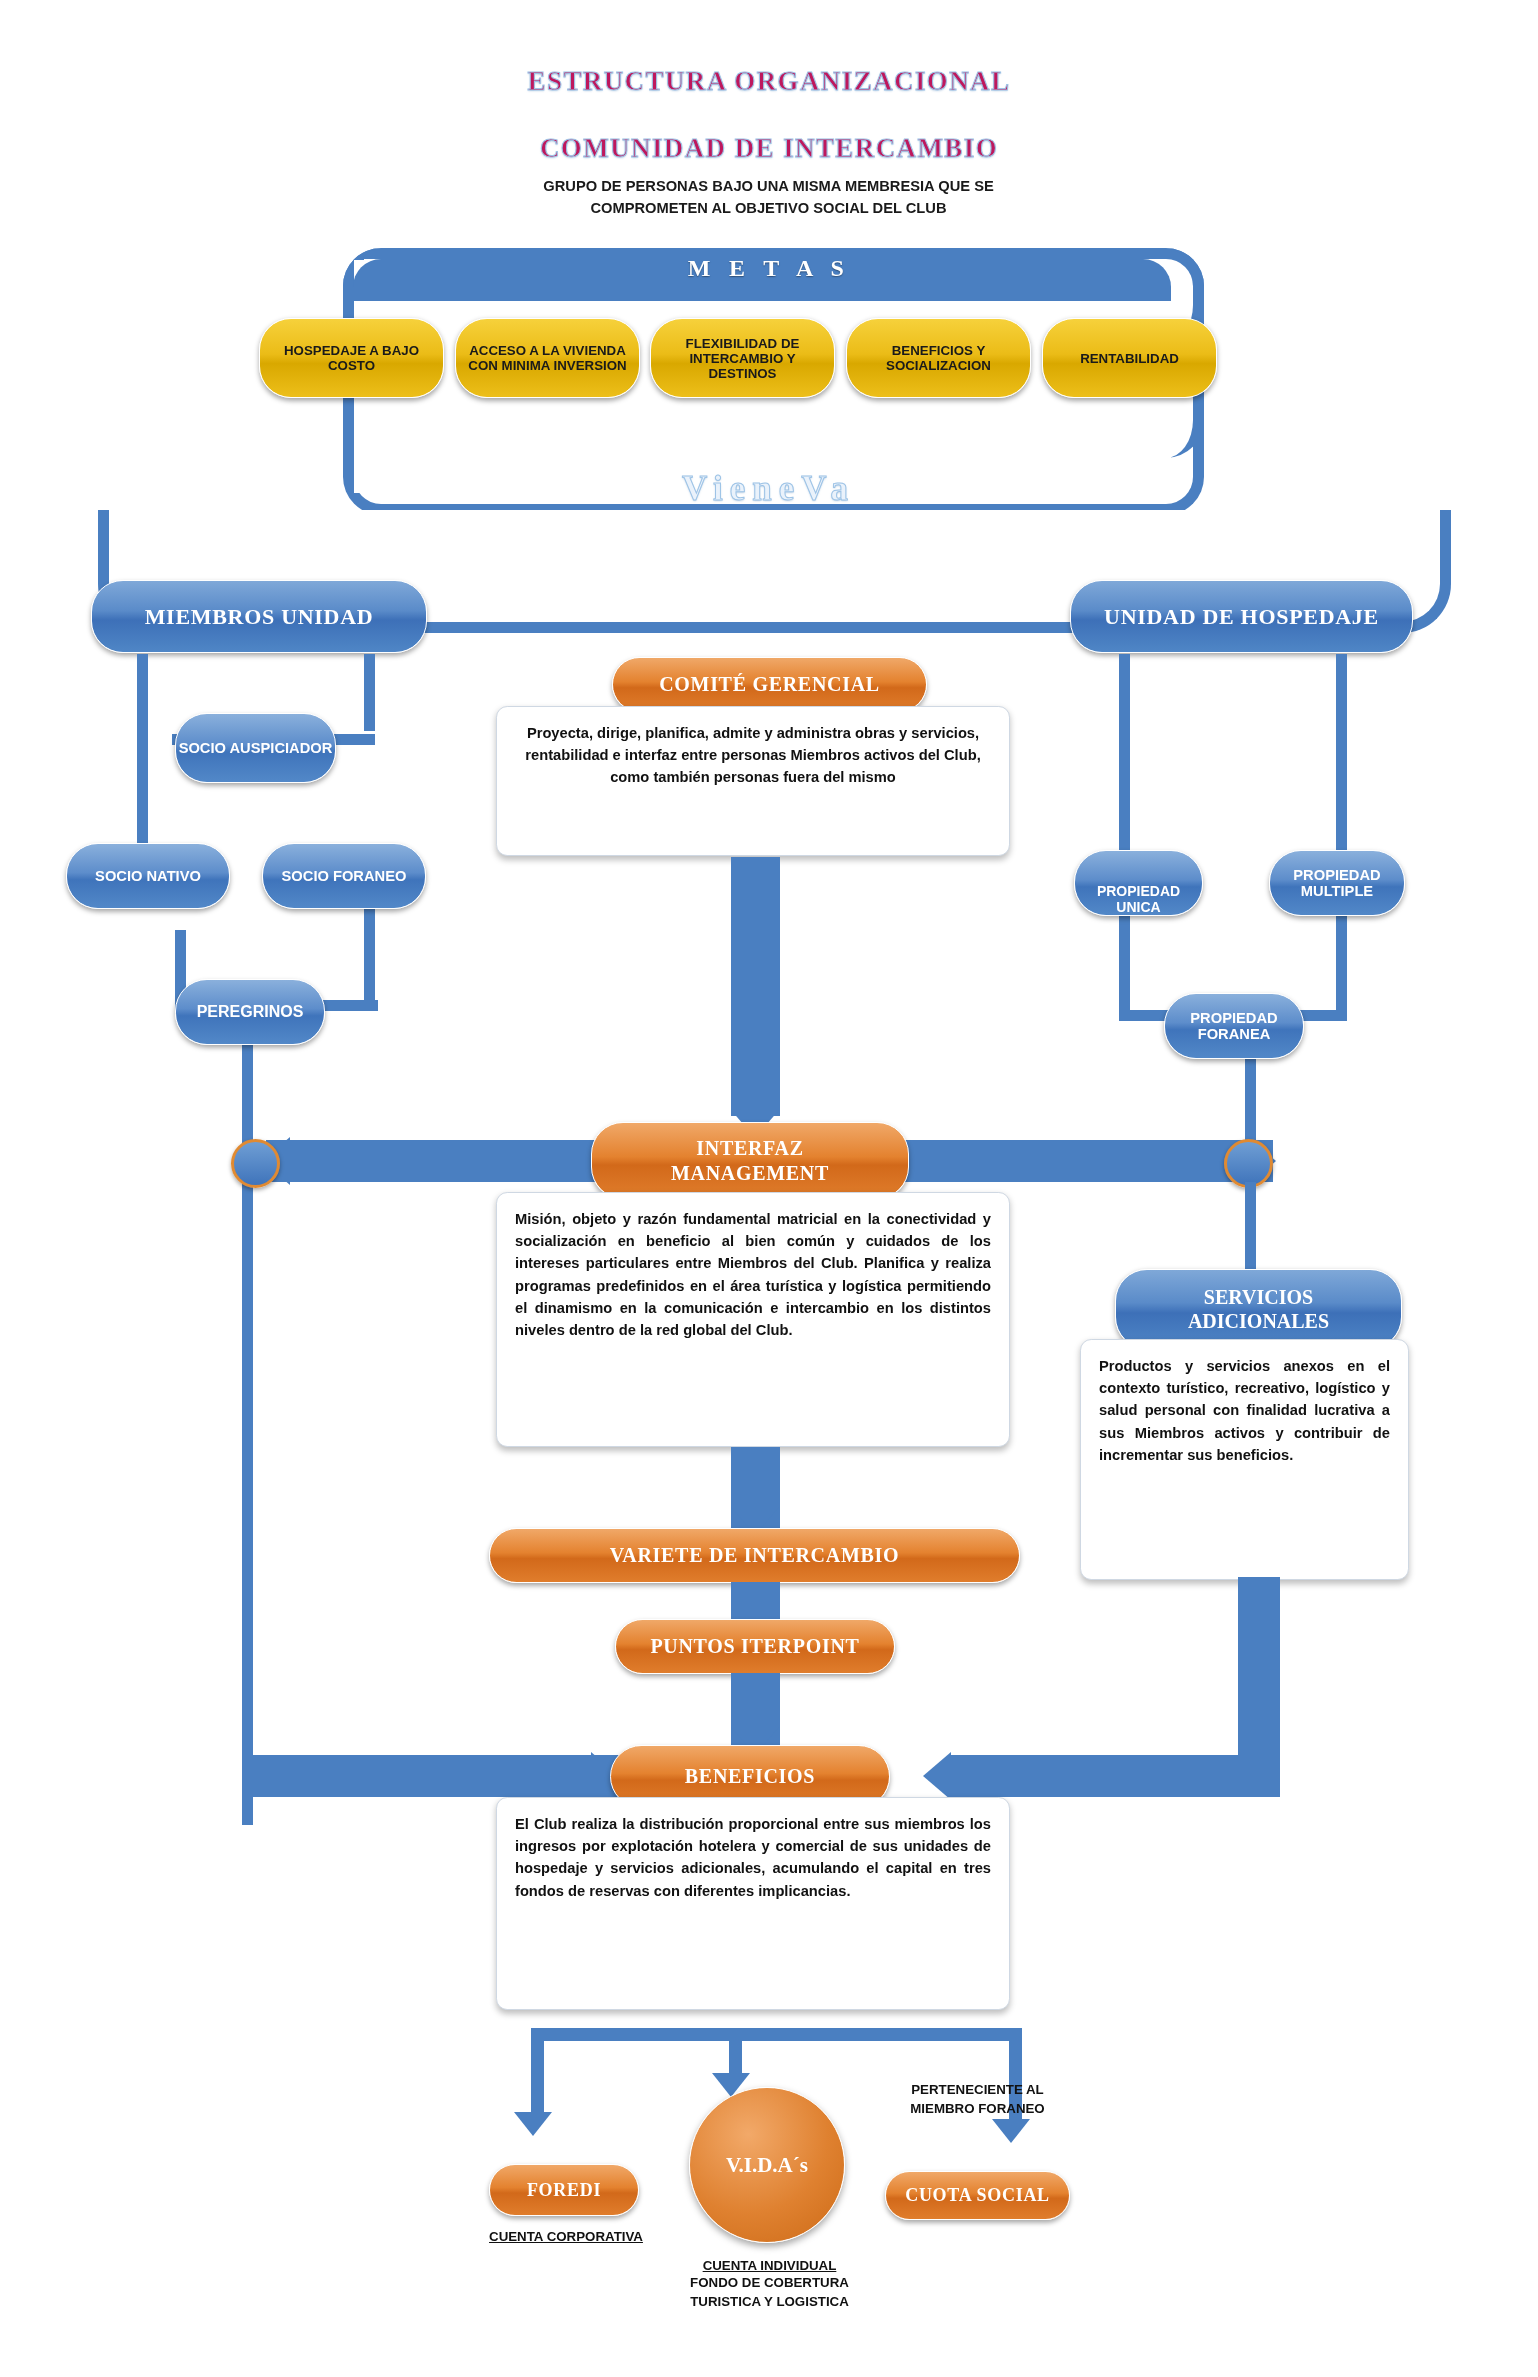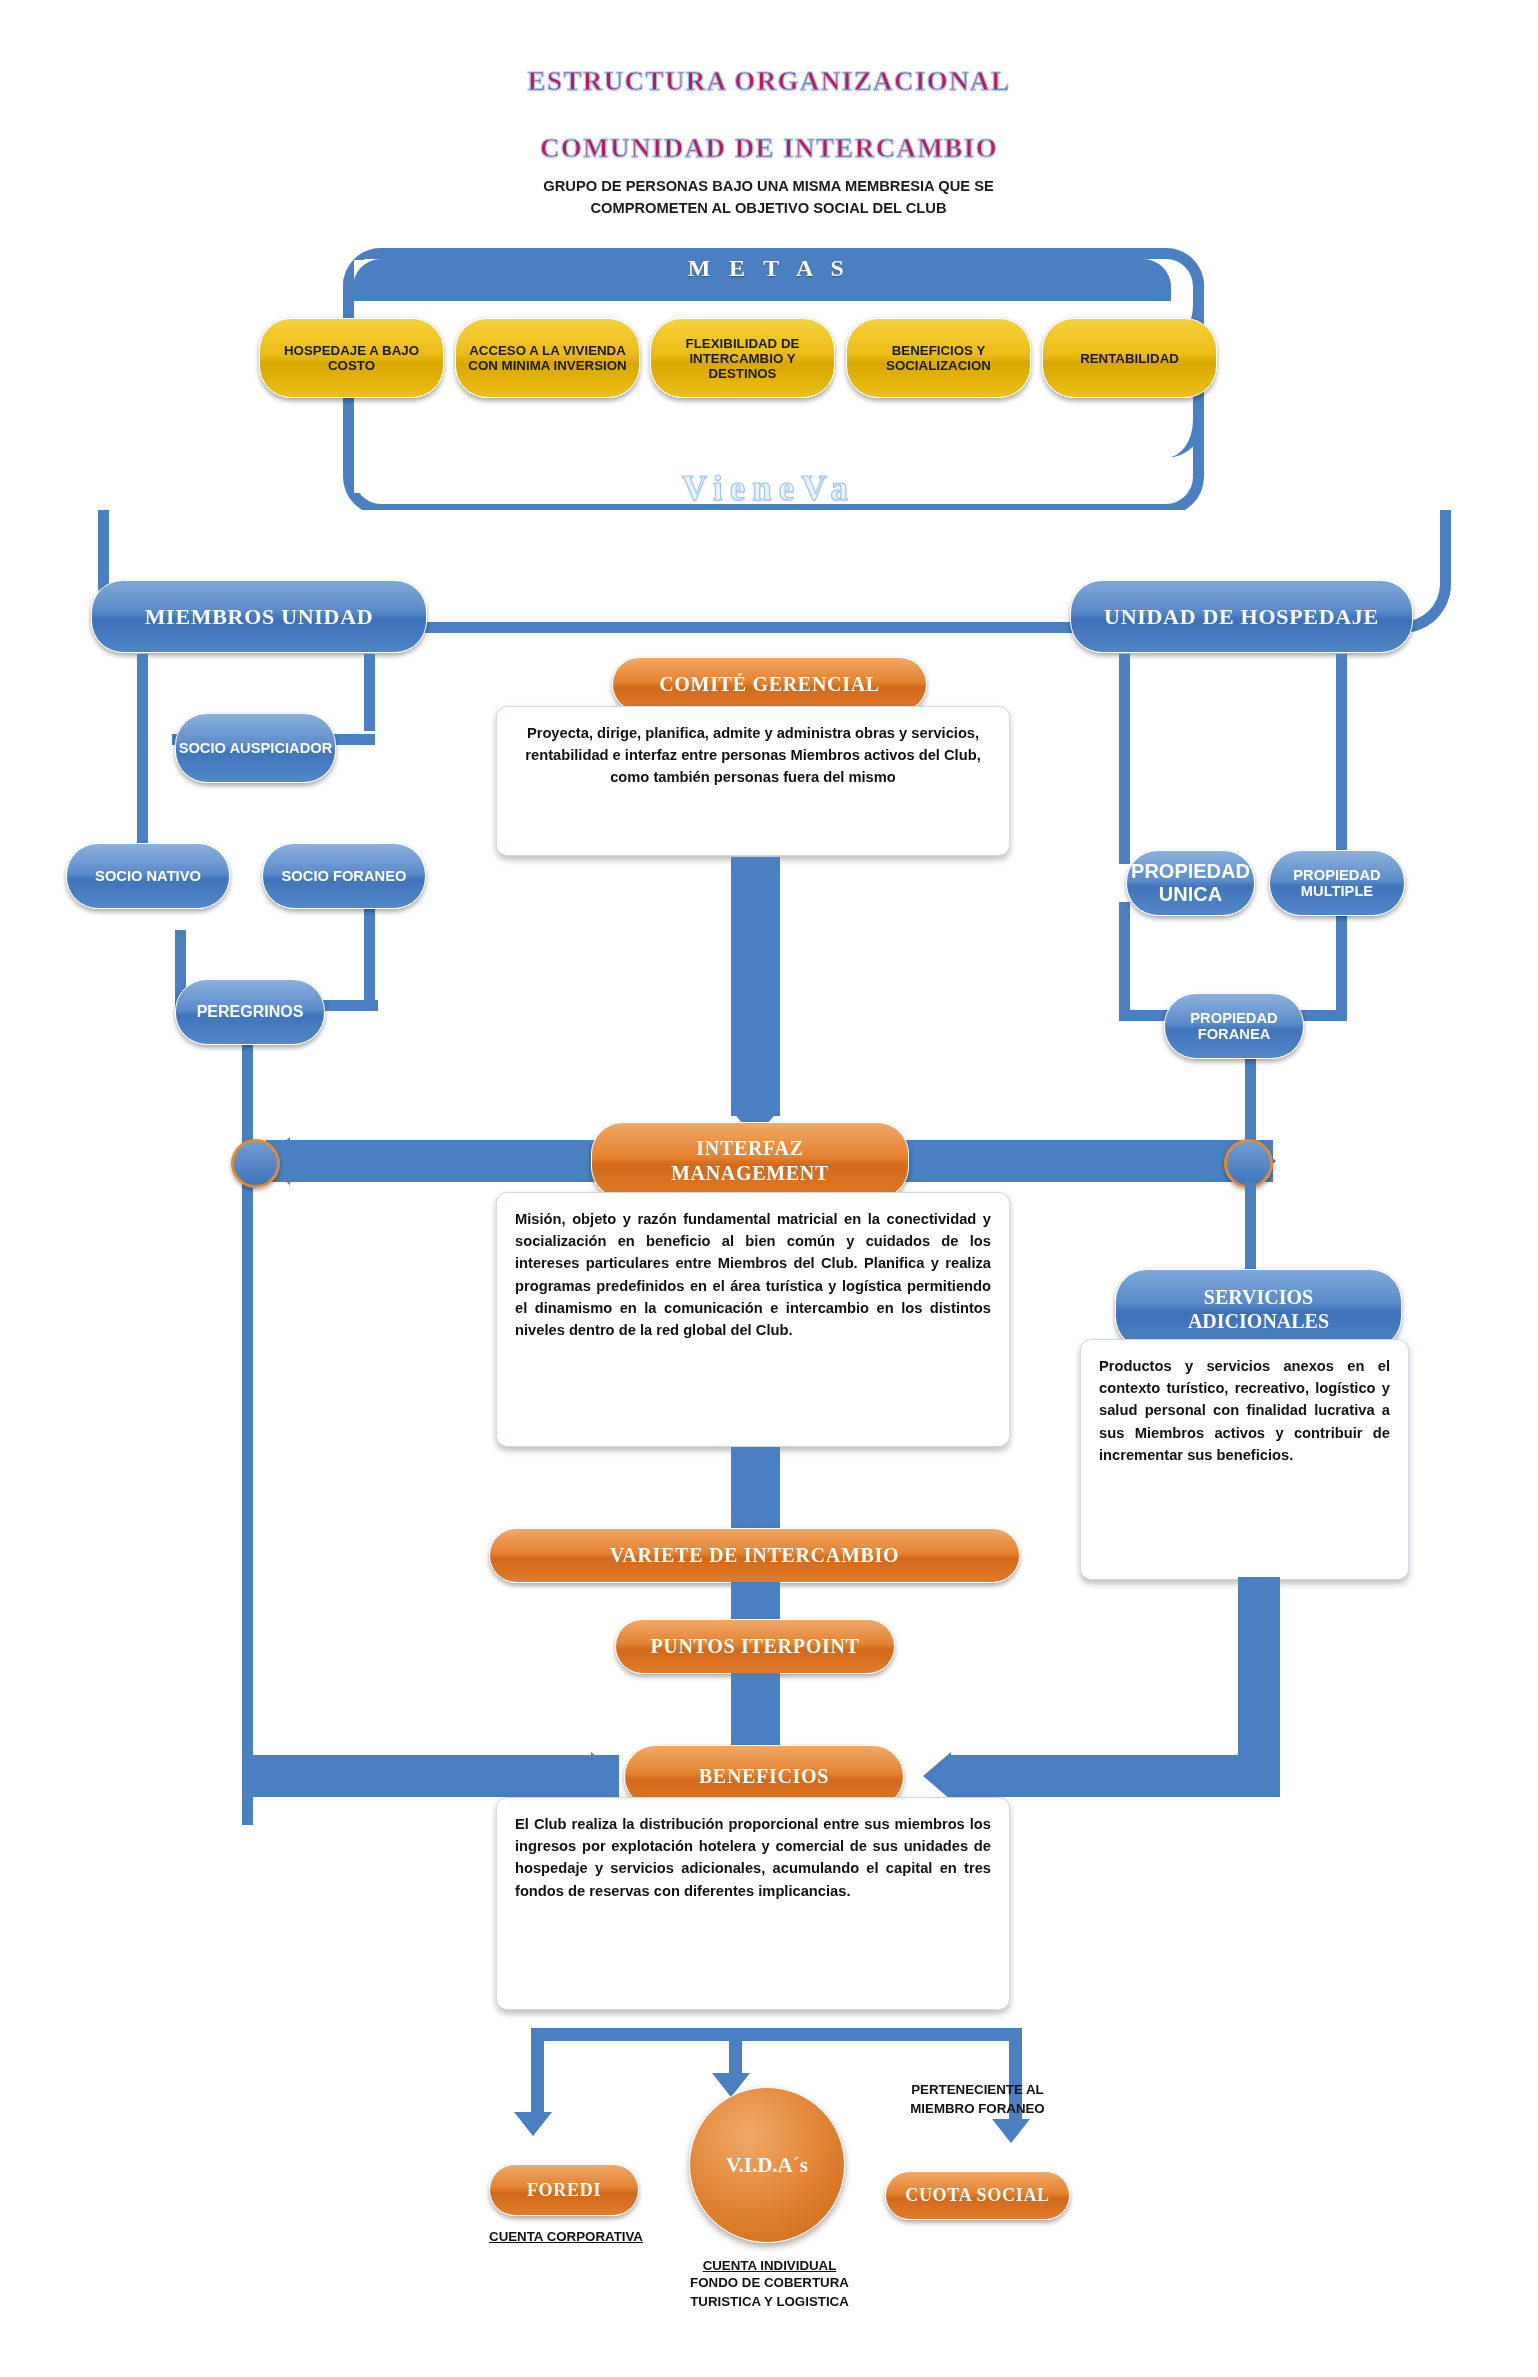--- a/index.html
+++ b/index.html
@@ -168,21 +168,21 @@
     <span>PEREGRINOS</span>
   </div>
 
   <div class="conn" style="left:1119px;top:654px;width:11.2px;height:210px;"></div>
   <div class="conn" style="left:1336px;top:654px;width:11.2px;height:210px;"></div>
   <div class="conn" style="left:1119px;top:902px;width:11.2px;height:119px;"></div>
   <div class="conn" style="left:1336px;top:902px;width:11.2px;height:119px;"></div>
   <div class="conn" style="left:1119px;top:1010px;width:228px;height:11.2px;"></div>
   <div class="conn" style="left:1245px;top:1021px;width:11.2px;height:140px;"></div>
 
-  <div class="node pill blue-small" style="left:1126px;top:850px;width:129px;height:66px;font-size:20px;">
+  <div class="node pill blue-small" style="left:1074px;top:850px;width:129px;height:66px;font-size:14px;align-items:flex-end;">
     <span>PROPIEDAD UNICA</span>
   </div>
   <div class="node pill blue-small" style="left:1269px;top:850px;width:136px;height:66px;font-size:14.7px;">
     <span>PROPIEDAD MULTIPLE</span>
   </div>
   <div class="node pill blue-small" style="left:1164px;top:993px;width:140px;height:66px;font-size:14.7px;">
     <span>PROPIEDAD FORANEA</span>
   </div>
 
   <div class="node pill orange" style="left:612px;top:657px;width:315px;height:55px;font-family:'Liberation Serif',serif;font-size:20px;letter-spacing:0.7px;">
@@ -232,21 +232,21 @@
   <div class="node pill orange" style="left:615px;top:1619px;width:280px;height:55px;font-family:'Liberation Serif',serif;font-size:20px;letter-spacing:0.7px;">
     <span>PUNTOS ITERPOINT</span>
   </div>
 
   <div class="conn" style="left:731px;top:1673px;width:49px;height:73px;"></div>
   <div class="arrowdown" style="left:731px;top:1727px;"></div>
 
   <div class="conn" style="left:248px;top:1755px;width:371px;height:42px;"></div>
   <div class="arrowright" style="left:591px;top:1752px;"></div>
 
-  <div class="node pill orange" style="left:624px;top:1745px;width:280px;height:63px;font-family:'Liberation Serif',serif;font-size:20px;letter-spacing:0.7px;">
+  <div class="node pill orange" style="left:610px;top:1745px;width:280px;height:63px;font-family:'Liberation Serif',serif;font-size:20px;letter-spacing:0.7px;">
     <span>BENEFICIOS</span>
   </div>
   <div class="card" style="left:496px;top:1797px;width:514px;height:213px;">
     <span>El Club realiza la distribución proporcional entre sus miembros los ingresos por explotación hotelera y comercial de sus unidades de hospedaje y servicios adicionales, acumulando el capital en tres fondos de reservas con diferentes implicancias.</span>
   </div>
 
   <div class="conn" style="left:531px;top:2028px;width:489px;height:12.6px;"></div>
   <div class="conn" style="left:531px;top:2028px;width:12.6px;height:91px;"></div>
   <div class="conn" style="left:729px;top:2028px;width:12.6px;height:52px;"></div>
   <div class="conn" style="left:1009px;top:2028px;width:12.6px;height:98px;"></div>

